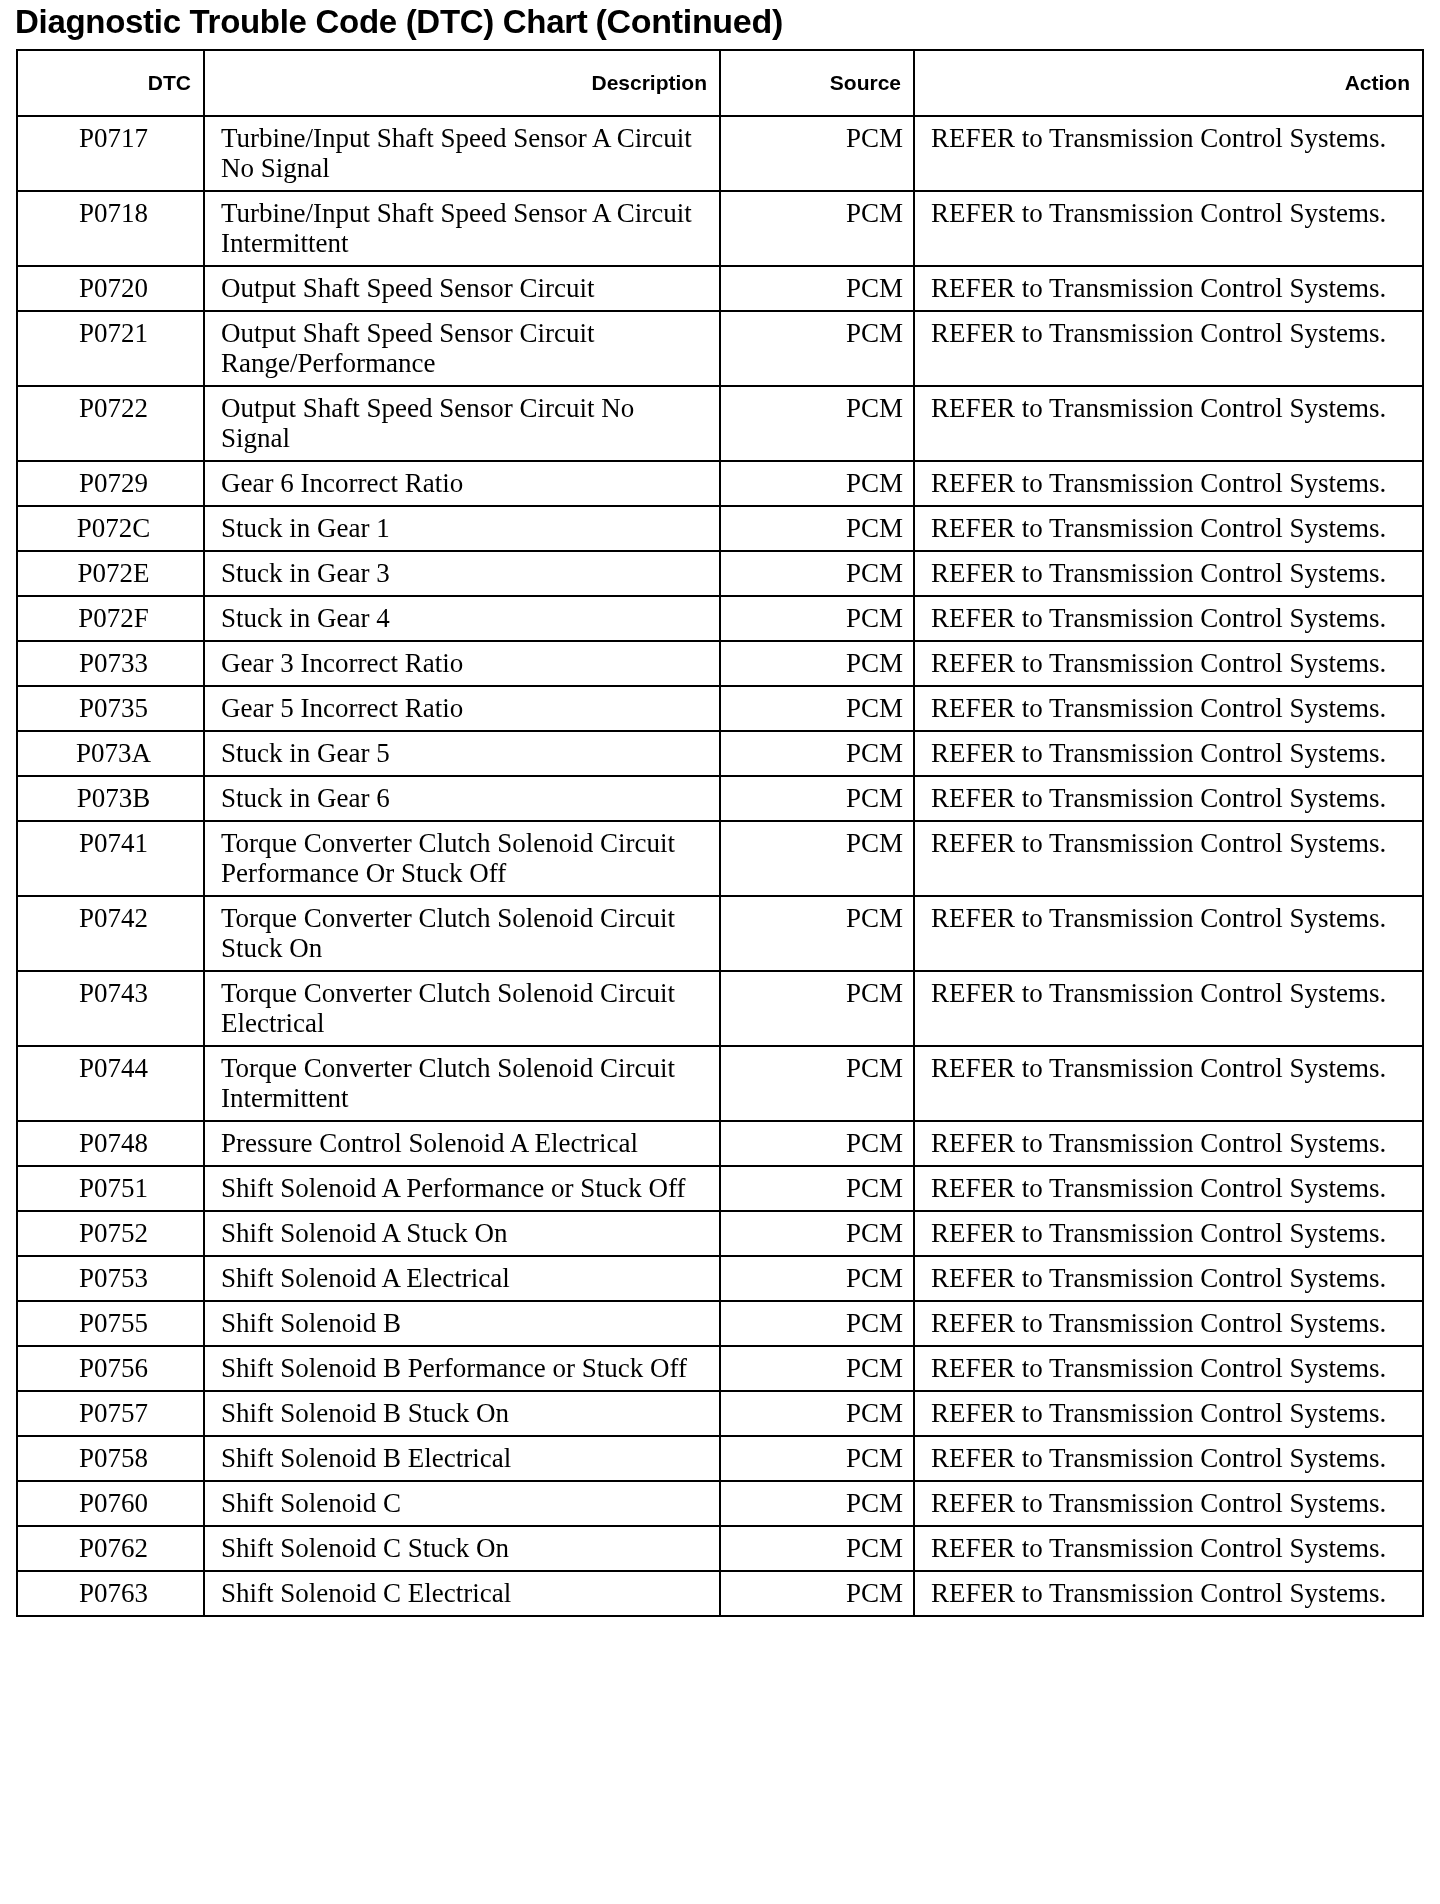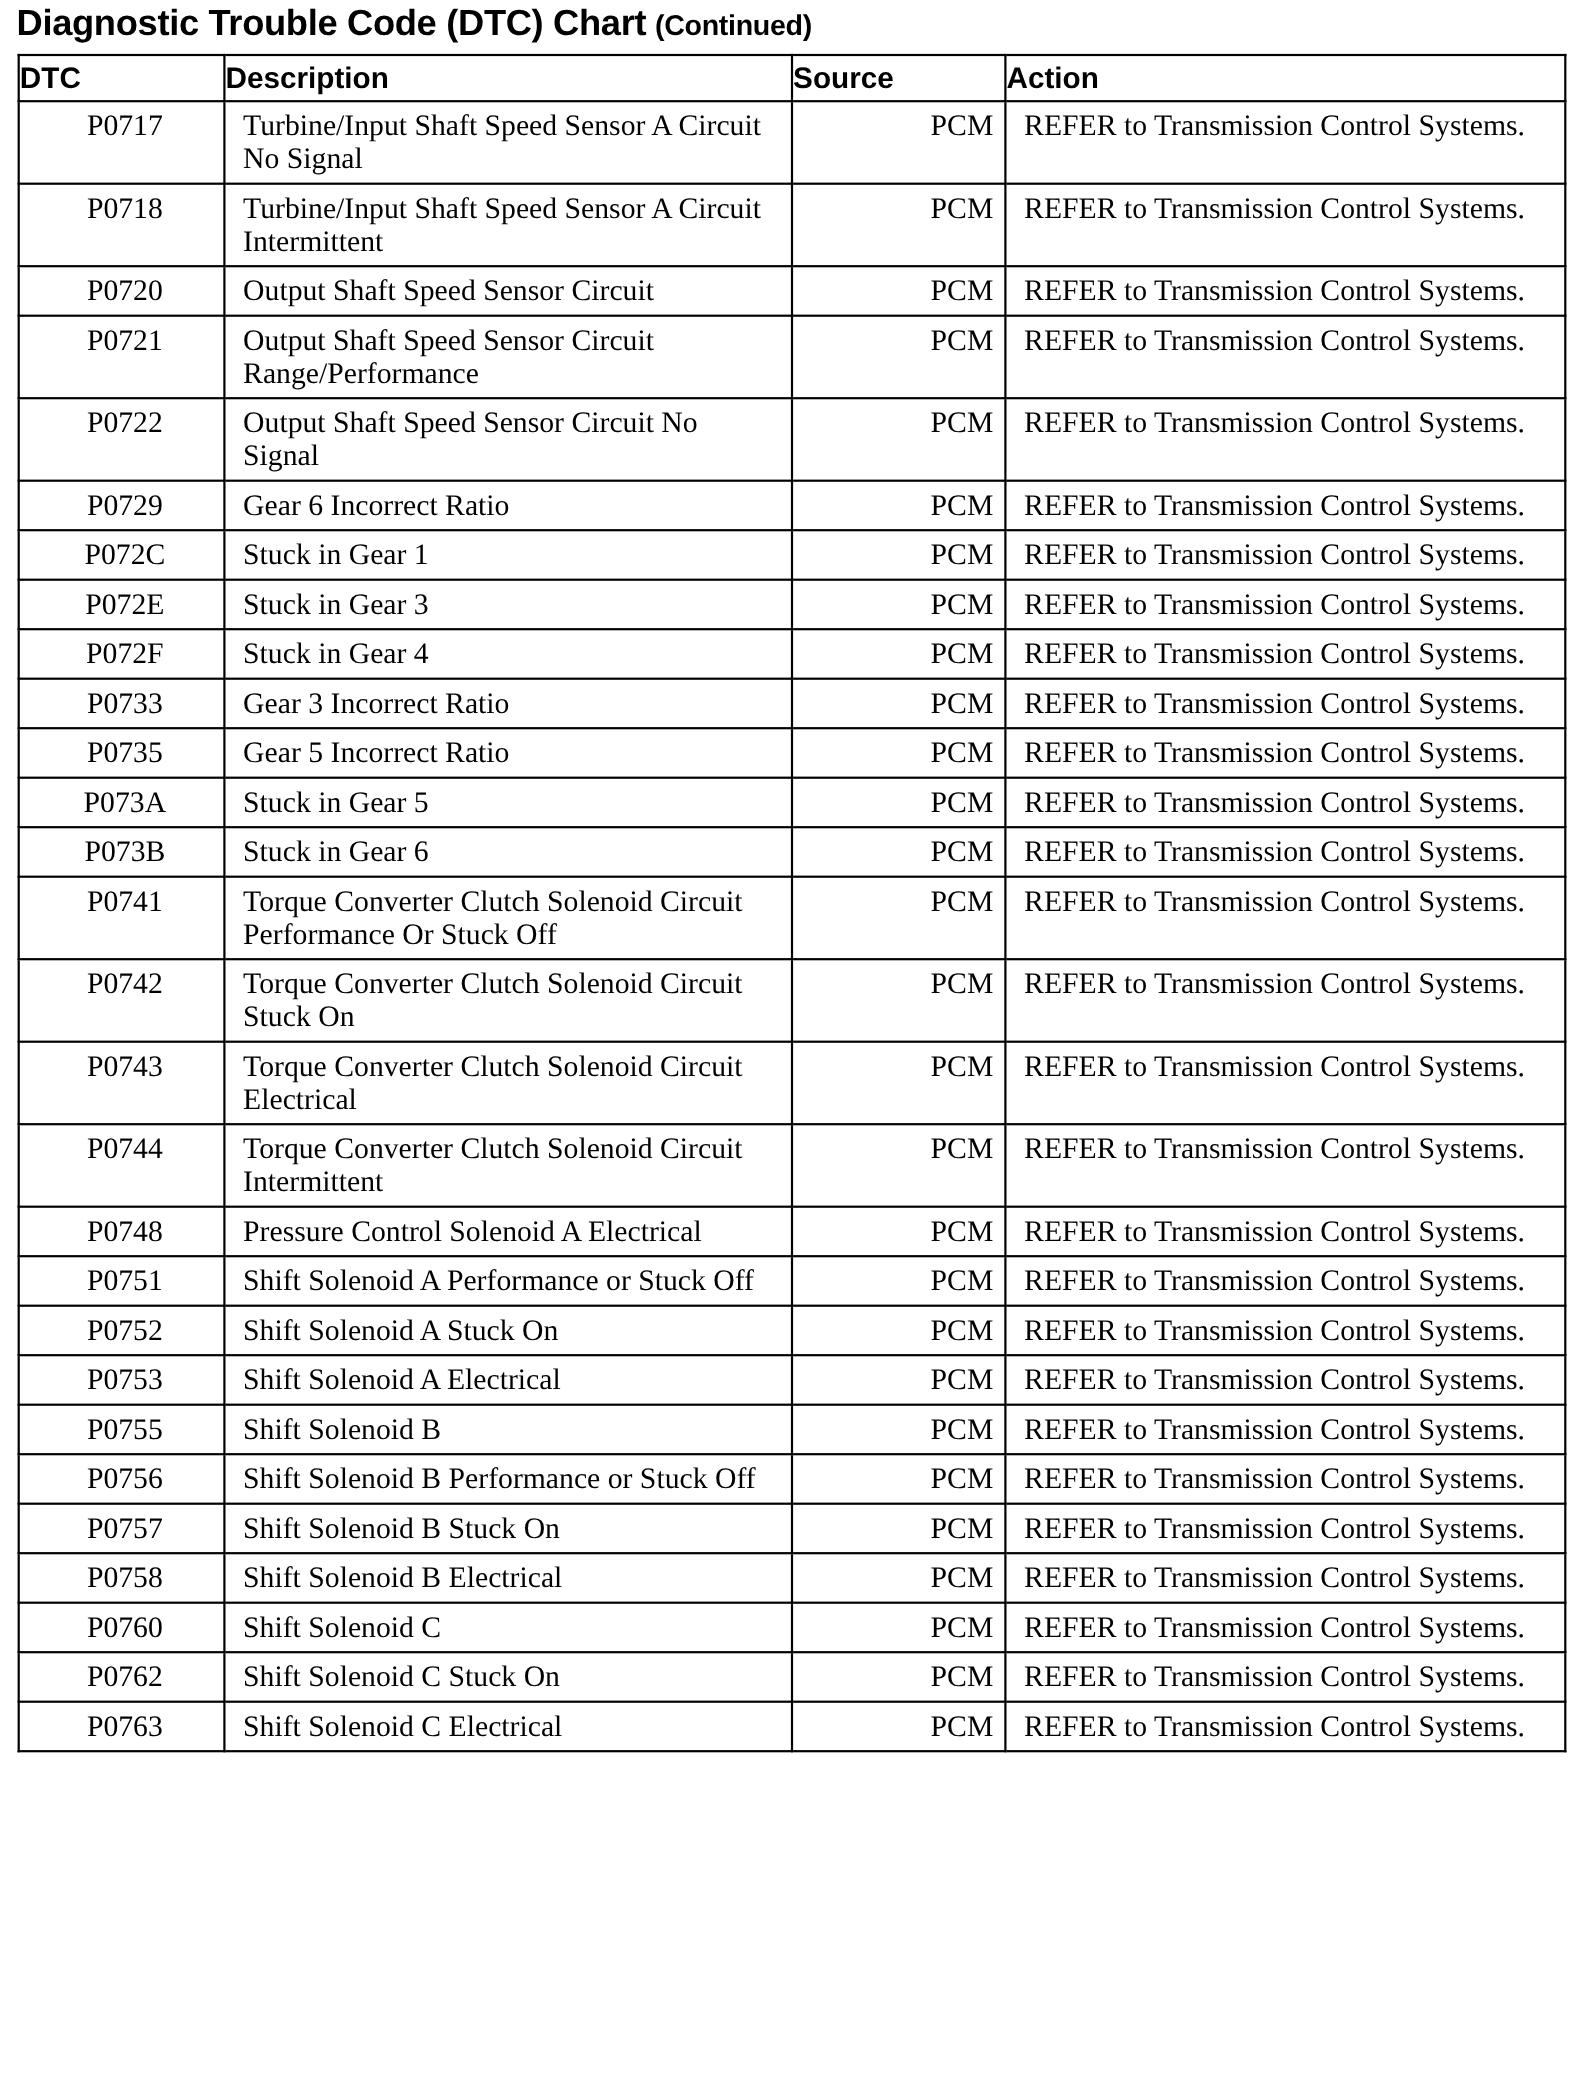--- a/index.html
+++ b/index.html
@@ -2,33 +2,33 @@
 <html><head>
 <meta charset="utf-8">
 <style>
   html, body { margin: 0; padding: 0; background: #ffffff; }
   body { width: 1440px; height: 1904px; position: relative; overflow: hidden; color: #000; }
   .title {
     position: absolute; left: 15px; top: 2px;
     font-family: "Liberation Sans", sans-serif; font-weight: bold;
     font-size: 33px; letter-spacing: -0.3px; white-space: nowrap;
   }
-  .title .sub { font-size: 26px; margin-left: 8px; }
+  .title .sub { font-size: 34px; margin-left: 8px; }
   table.dtc {
     position: absolute; left: 16px; top: 49px;
     width: 1406px; border-collapse: collapse;
     table-layout: fixed;
   }
   table.dtc th, table.dtc td {
     border: 2px solid #000; vertical-align: top;
   }
   table.dtc th {
     font-family: "Liberation Sans", sans-serif; font-weight: bold;
-    font-size: 27px; height: 40px; text-align: left; vertical-align: middle;
-    padding: 0;
+    font-size: 21px; height: 40px; text-align: right; vertical-align: middle;
+    padding: 12px;
   }
   table.dtc td {
     font-family: "Liberation Serif", serif; font-size: 27px; line-height: 30px;
     padding: 6px 10px 7px 16px;
   }
   td.c-dtc { text-align: center; padding-left: 4px; padding-right: 4px; border-radius: 16px; }
   td.c-src { text-align: right; padding-left: 4px; padding-right: 4px; }
   td.c-act { white-space: nowrap; padding-left: 14px; padding-right: 4px; }
   col.w1 { width: 187px; }
   col.w2 { width: 516px; }

